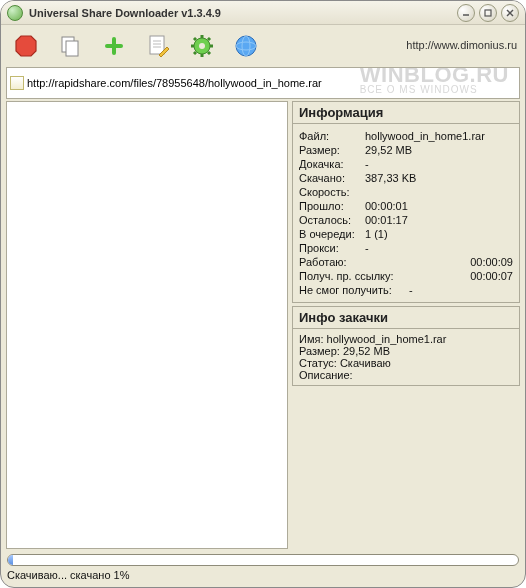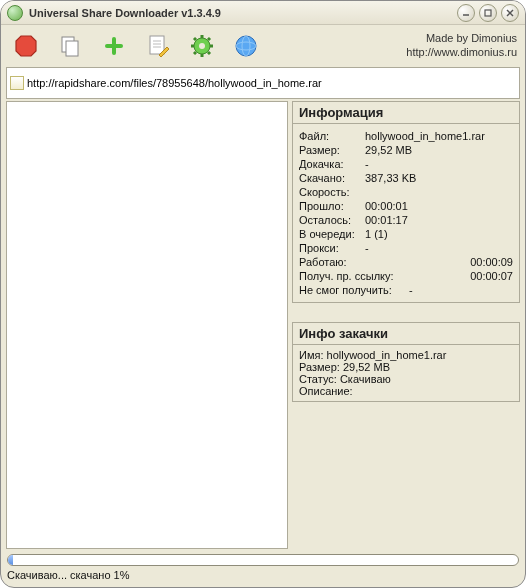--- a/index.html
+++ b/index.html
@@ -17,21 +17,21 @@
   .credits a { color:#333; text-decoration:none; }
 
   .urlarea { position:relative; background:#fff; border:1px solid #adaa99; margin:0 5px; height:32px; display:flex; align-items:center; overflow:hidden; }
   .urlarea .doc-icon { width:14px; height:14px; margin:0 3px; background: linear-gradient(#fff,#f3eed2); border:1px solid #c2b96f; }
   .urlarea .url { font-size:11px; color:#000; white-space:nowrap; }
   .watermark { position:absolute; right:10px; top:-6px; font-size:22px; font-weight:bold; color:#b7b7b7; opacity:0.55; letter-spacing:0.5px; pointer-events:none; }
   .watermark .sub { font-size:10px; font-weight:normal; letter-spacing:1px; display:block; margin-top:-4px; color:#b7b7b7; }
 
   .main { flex:1; display:flex; margin:2px 5px 2px 5px; gap:4px; overflow:hidden; }
   .leftpane { flex:1; background:#fff; border:1px solid #adaa99; }
-  .rightpane { width:228px; display:flex; flex-direction:column; gap:19px; }
+  .rightpane { width:228px; display:flex; flex-direction:column; gap:3px; }
   .panel { background:#ece9d8; border:1px solid #adaa99; }
   .panel-head { background:#ece9d8; border-bottom:1px solid #adaa99; padding:3px 6px; font-weight:bold; font-size:13px; color:#222; }
   .panel-body { padding:4px 6px; font-size:11px; color:#111; }
   .kv { display:flex; margin:2px 0;justify-content:space-between; }
   .kv .k { width:66px; flex-shrink:0; }
   .kv .v { flex:1; }
   .kv .r { margin-left:auto; }
   .desc { margin-top:3px; line-height:1.25; }
 
   .bottom { padding: 3px 6px 6px 6px; }
@@ -109,28 +109,31 @@
         </svg>
     </div>
     <div class="tbtn">
       <svg width="26" height="26" viewBox="0 0 26 26">
           <circle cx="13" cy="13" r="10" fill="#5aa8f2" stroke="#2d6db8"></circle>
           <ellipse cx="13" cy="13" rx="10" ry="4" fill="none" stroke="#8fc7f7"></ellipse>
           <ellipse cx="13" cy="13" rx="4" ry="10" fill="none" stroke="#8fc7f7"></ellipse>
         </svg>
     </div>
     <div class="credits">
-      <div>Made by Dimonius</div>
       <a>http://www.dimonius.ru</a>
     </div>
   </div>
 
   <div class="urlarea">
     <div class="doc-icon"></div>
     <span class="url">http://rapidshare.com/files/78955648/hollywood_in_home.rar</span>
+    <div class="watermark">
+      <span>WINBLOG.RU</span>
+      <span class="sub">ВСЕ О MS WINDOWS</span>
+    </div>
   </div>
 
   <div class="main">
     <div class="leftpane"></div>
     <div class="rightpane">
 
       <div class="panel">
         <div class="panel-head">Информация</div>
         <div class="panel-body">
           <div class="kv">

